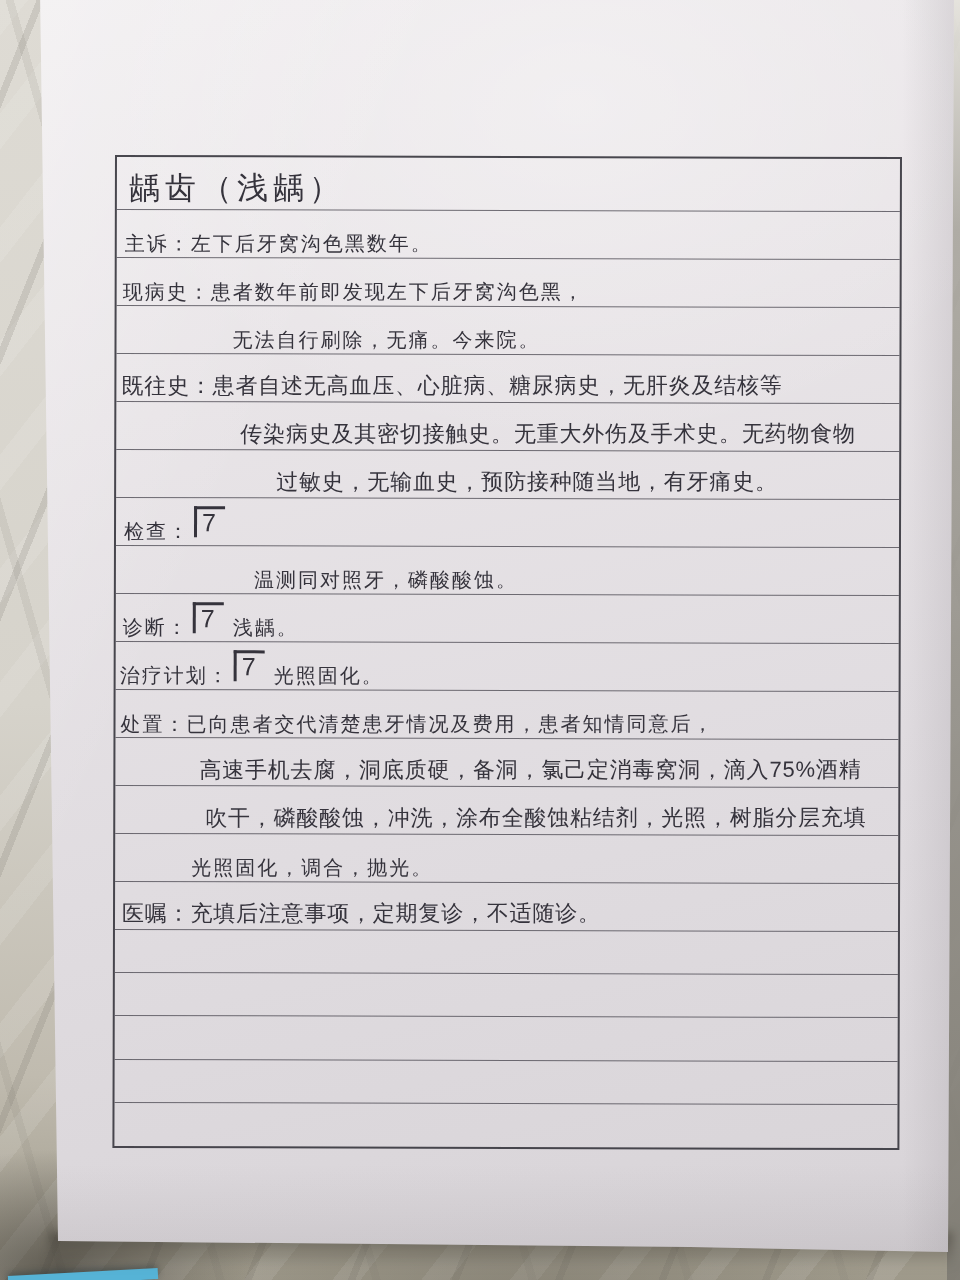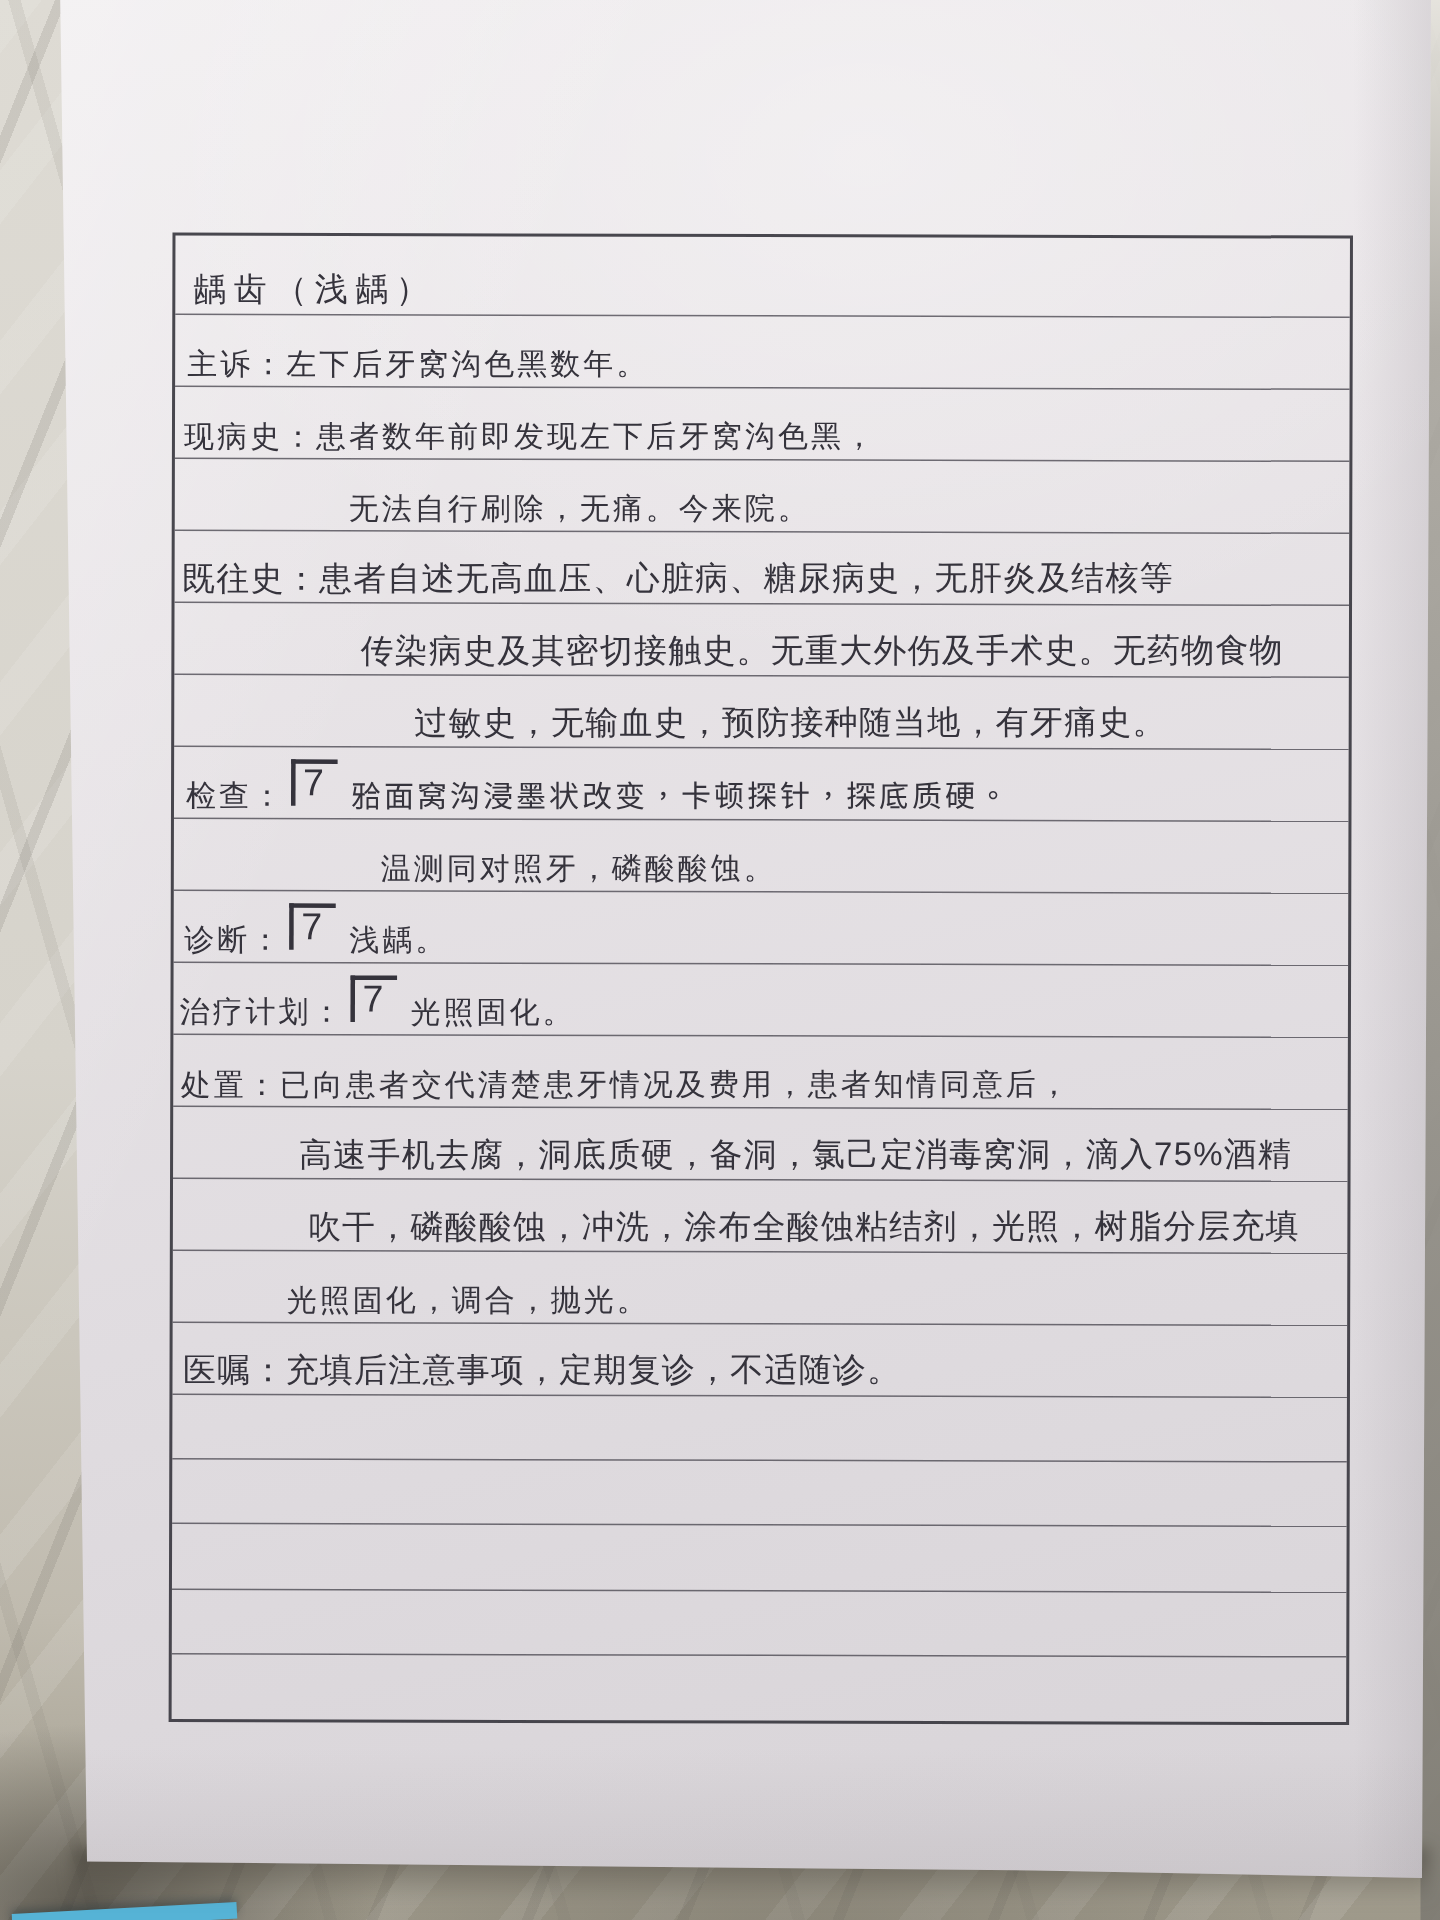--- a/index.html
+++ b/index.html
@@ -77,21 +77,21 @@
   }
   .row:last-child{border-bottom:none;}
   .row.lg{height:53px;}
   .row.empty{height:43.2px;}
   .hw{
     font-size:20px;letter-spacing:2px;line-height:1.12;
     color:var(--ink);
     font-weight:500;
     transform:rotate(-0.2deg);
   }
-  .lg .hw{font-size:22px;letter-spacing:5px;}
+  .lg .hw{font-size:31px;letter-spacing:5px;}
   .sm .hw{font-size:22px;letter-spacing:0.8px;}
   .tooth{
     display:inline-block;
     border-left:3px solid var(--ink);
     border-top:3px solid var(--ink);
     padding:1px 9px 2px 5px;
     margin:0 9px 0 4px;
     transform:translateY(-5px);
     font-size:25px;line-height:1.0;color:var(--ink);font-weight:500;
   }
@@ -123,21 +123,20 @@
       </div>
       <div class="row sm" style="padding-left: 124px;">
         <span class="hw">传染病史及其密切接触史。无重大外伤及手术史。无药物食物</span>
       </div>
       <div class="row sm" style="padding-left: 160px;">
         <span class="hw">过敏史，无输血史，预防接种随当地，有牙痛史。</span>
       </div>
       <div class="row" style="padding-left: 8px;">
         <span class="hw">检查：</span>
         <span class="tooth">7</span>
-        <span class="hw">𬌗面窝沟浸墨状改变，卡顿探针，探底质硬。</span>
       </div>
       <div class="row" style="padding-left: 138px;">
         <span class="hw">温测同对照牙，磷酸酸蚀。</span>
       </div>
       <div class="row" style="padding-left: 7px;">
         <span class="hw">诊断：</span>
         <span class="tooth">7</span>
         <span class="hw">浅龋。</span>
       </div>
       <div class="row" style="padding-left: 4px;">

